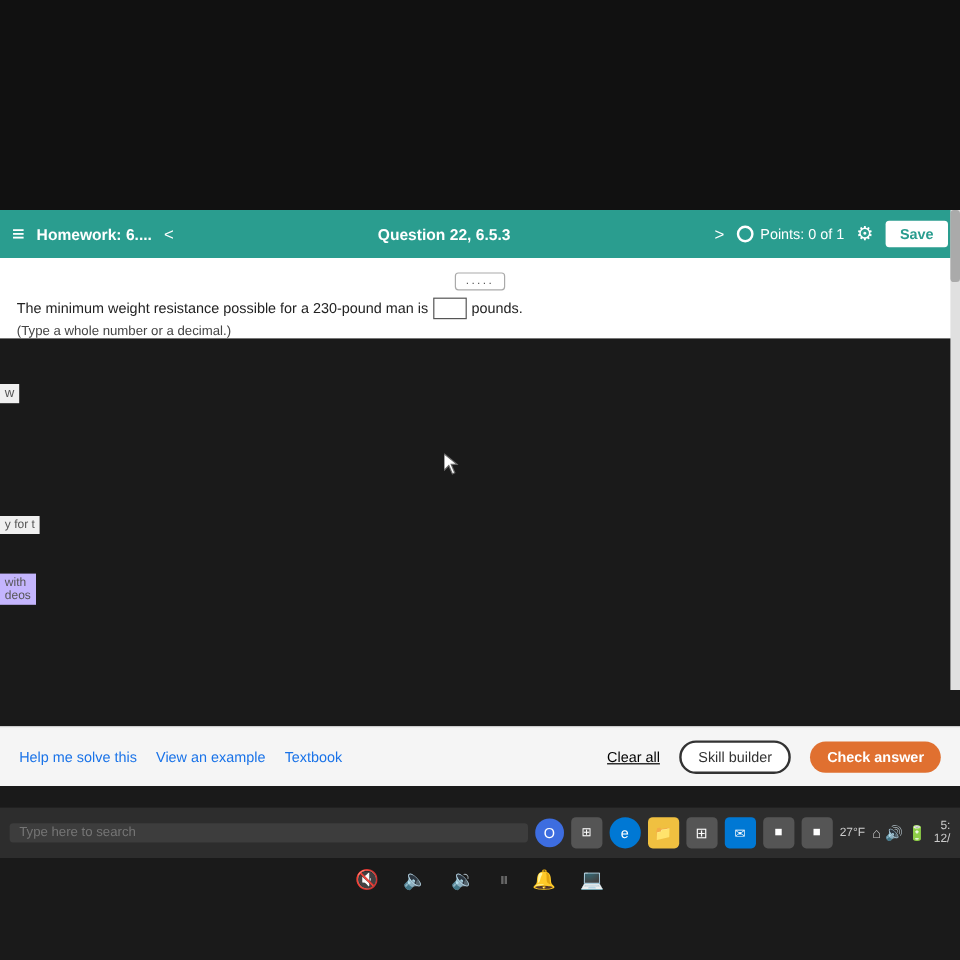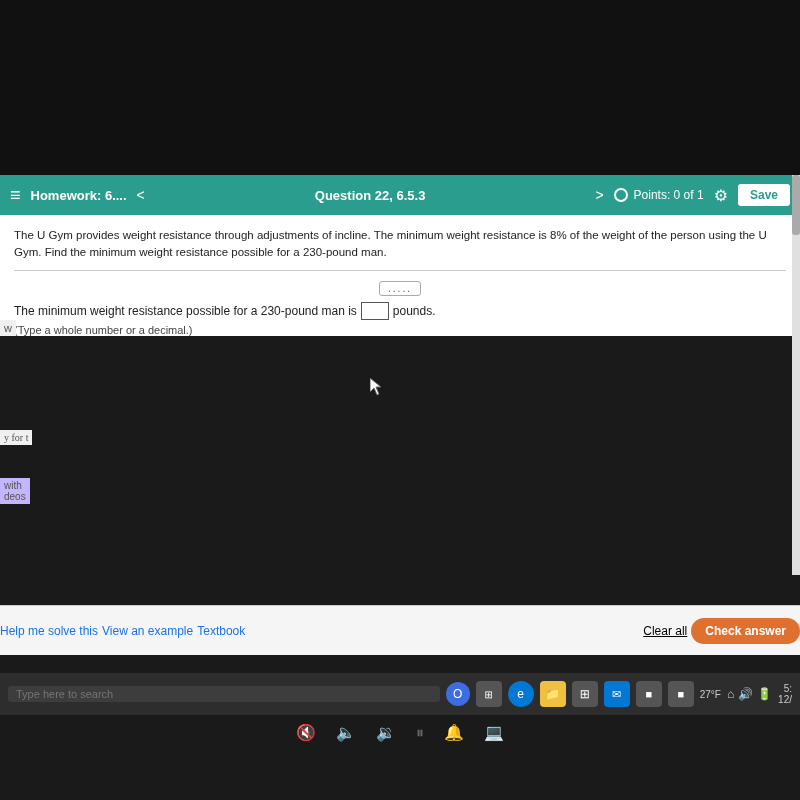--- a/index.html
+++ b/index.html
@@ -143,21 +143,20 @@
       padding: 2px 4px;
     }
     .side-label-fort {
       position: absolute;
       left: 0;
       top: 430px;
       color: #555;
       font-size: 10px;
       background: #f0f0f0;
       padding: 2px 4px;
-      font-family: Liberation Serif, serif;
     }
     .side-label-with {
       position: absolute;
       left: 0;
       top: 478px;
       color: #555;
       font-size: 10px;
       background: #c4b5fd;
       padding: 2px 4px;
     }
@@ -166,22 +165,22 @@
     .bottom-toolbar {
       position: absolute;
       bottom: 145px;
       left: 0;
       width: 100%;
       background: #f5f5f5;
       border-top: 1px solid #ccc;
       height: 50px;
       display: flex;
       align-items: center;
-      padding: 0 0;
-      gap: 4px;
+      padding: 0 16px;
+      gap: 16px;
     }
     .toolbar-link {
       font-size: 12px;
       color: #1a73e8;
       cursor: pointer;
       text-decoration: none;
       white-space: nowrap;
     }
     .toolbar-clear {
       font-size: 12px;
@@ -343,21 +342,20 @@
   <span class="header-nav-arrow">&gt;</span>
   <div class="header-points">
     <div class="points-circle"></div>
     <span>Points: 0 of 1</span>
   </div>
   <span class="header-settings-icon">⚙</span>
   <button class="header-save-btn">Save</button>
 </div>
 
 <div class="main-content">
-  <p class="problem-text">The U Gym provides weight resistance through adjustments of incline. The minimum weight resistance is 8% of the weight of the person using the U Gym. Find the minimum weight resistance possible for a 230-pound man.</p>
 
   <div class="dots-row">
     <div class="dots-container">.....</div>
   </div>
 
   <div class="answer-row">
     <span>The minimum weight resistance possible for a 230-pound man is</span>
     <input class="answer-input" type="text" value="" style="">
     <span>pounds.</span>
   </div>
@@ -376,20 +374,21 @@
   <svg width="12" height="18" viewBox="0 0 12 18">
     <polygon points="0,0 0,14 4,10 7,17 9,16 6,9 11,9" fill="white" stroke="#666" stroke-width="1"></polygon>
   </svg>
 </div>
 
 <div class="bottom-toolbar">
   <a class="toolbar-link">Help me solve this</a>
   <a class="toolbar-link">View an example</a>
   <a class="toolbar-link">Textbook</a>
   <span class="toolbar-clear">Clear all</span>
+  <button class="toolbar-skill-btn">Skill builder</button>
   <button class="toolbar-check-btn">Check answer</button>
 </div>
 
 <div class="taskbar">
   <input class="taskbar-search" type="text" placeholder="Type here to search" style="">
   <div class="taskbar-icon" style="background:#3d6de0;">
     <span style="color:white;font-size:12px;">O</span>
   </div>
   <div class="taskbar-app-icon" style="background:#555;">
     <span style="color:white;font-size:10px;">⊞</span>

